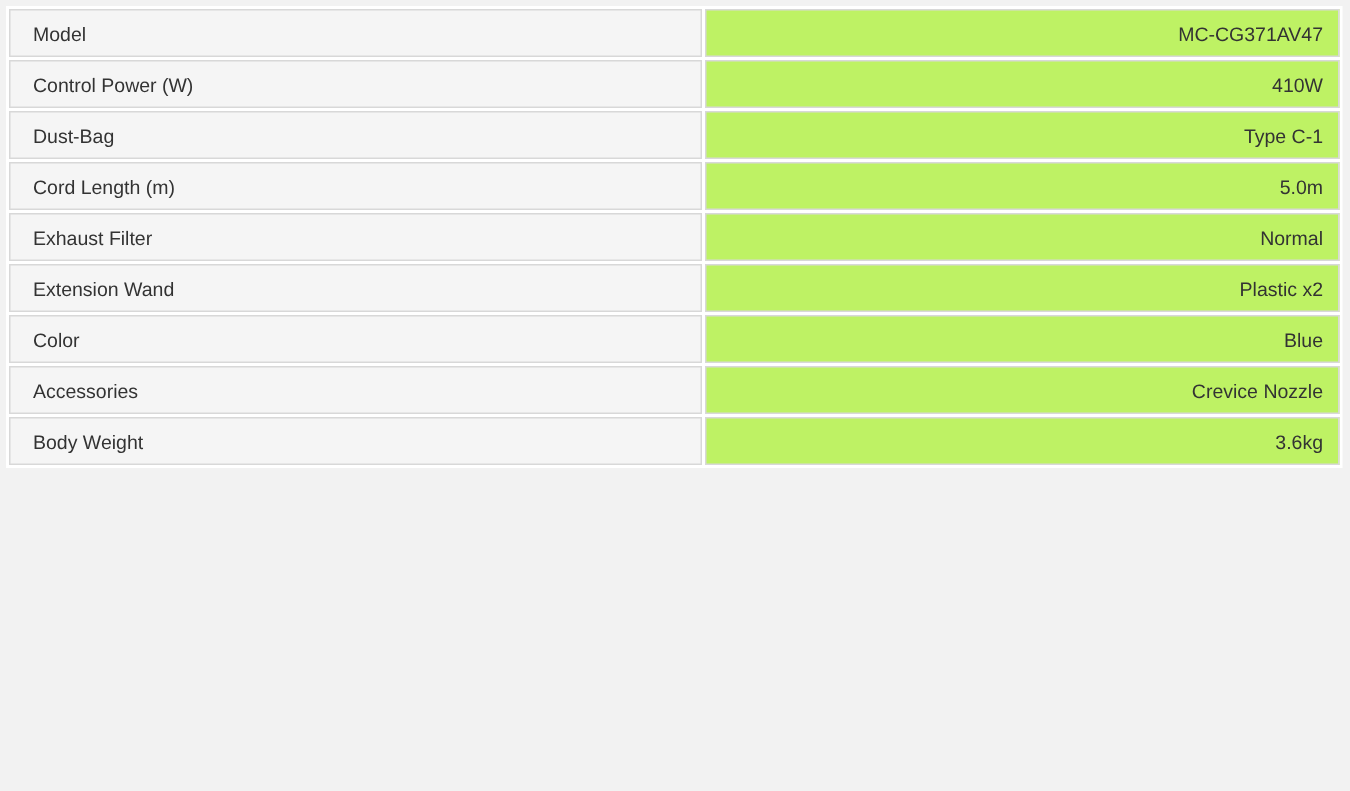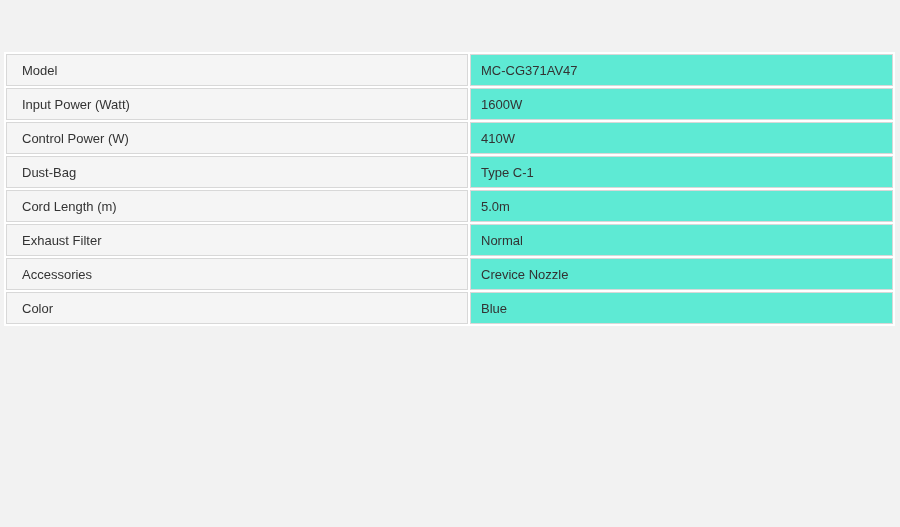--- a/index.html
+++ b/index.html
@@ -8,21 +8,20 @@
   }
   body {
     width: 900px;
     height: 527px;
     overflow: hidden;
     background: #f2f2f2;
     font-family: "Liberation Sans", sans-serif;
   }
   .page {
     padding: 4px 0 0 4px;
-    margin-top: 48px;
   }
   table.spec-table {
     border-collapse: separate;
     border-spacing: 2px;
     background: #ffffff;
     width: 891px;
     table-layout: fixed;
   }
   td {
     box-sizing: border-box;
@@ -33,57 +32,62 @@
     vertical-align: middle;
     white-space: nowrap;
     overflow: hidden;
   }
   td.label {
     width: 462px;
     background: #f5f5f5;
     padding: 0 10px 0 15px;
   }
   td.value {
-    background: #5eead4;
+    background: #bef264;
     padding: 0 10px 0 10px;
+    text-align: right;
   }
 </style>
 </head>
 <body>
 
 <div class="page">
   <table class="spec-table">
     <tbody>
       <tr>
         <td class="label">Model</td>
         <td class="value">MC-CG371AV47</td>
-      </tr>
-      <tr>
-        <td class="label">Input Power (Watt)</td>
-        <td class="value">1600W</td>
       </tr>
       <tr>
         <td class="label">Control Power (W)</td>
         <td class="value">410W</td>
       </tr>
       <tr>
         <td class="label">Dust-Bag</td>
         <td class="value">Type C-1</td>
       </tr>
       <tr>
         <td class="label">Cord Length (m)</td>
         <td class="value">5.0m</td>
       </tr>
       <tr>
         <td class="label">Exhaust Filter</td>
         <td class="value">Normal</td>
       </tr>
       <tr>
+        <td class="label">Extension Wand</td>
+        <td class="value">Plastic x2</td>
+      </tr>
+      <tr>
+        <td class="label">Color</td>
+        <td class="value">Blue</td>
+      </tr>
+      <tr>
         <td class="label">Accessories</td>
         <td class="value">Crevice Nozzle</td>
       </tr>
       <tr>
-        <td class="label">Color</td>
-        <td class="value">Blue</td>
+        <td class="label">Body Weight</td>
+        <td class="value">3.6kg</td>
       </tr>
     </tbody>
   </table>
 </div>
 
 </body></html>

